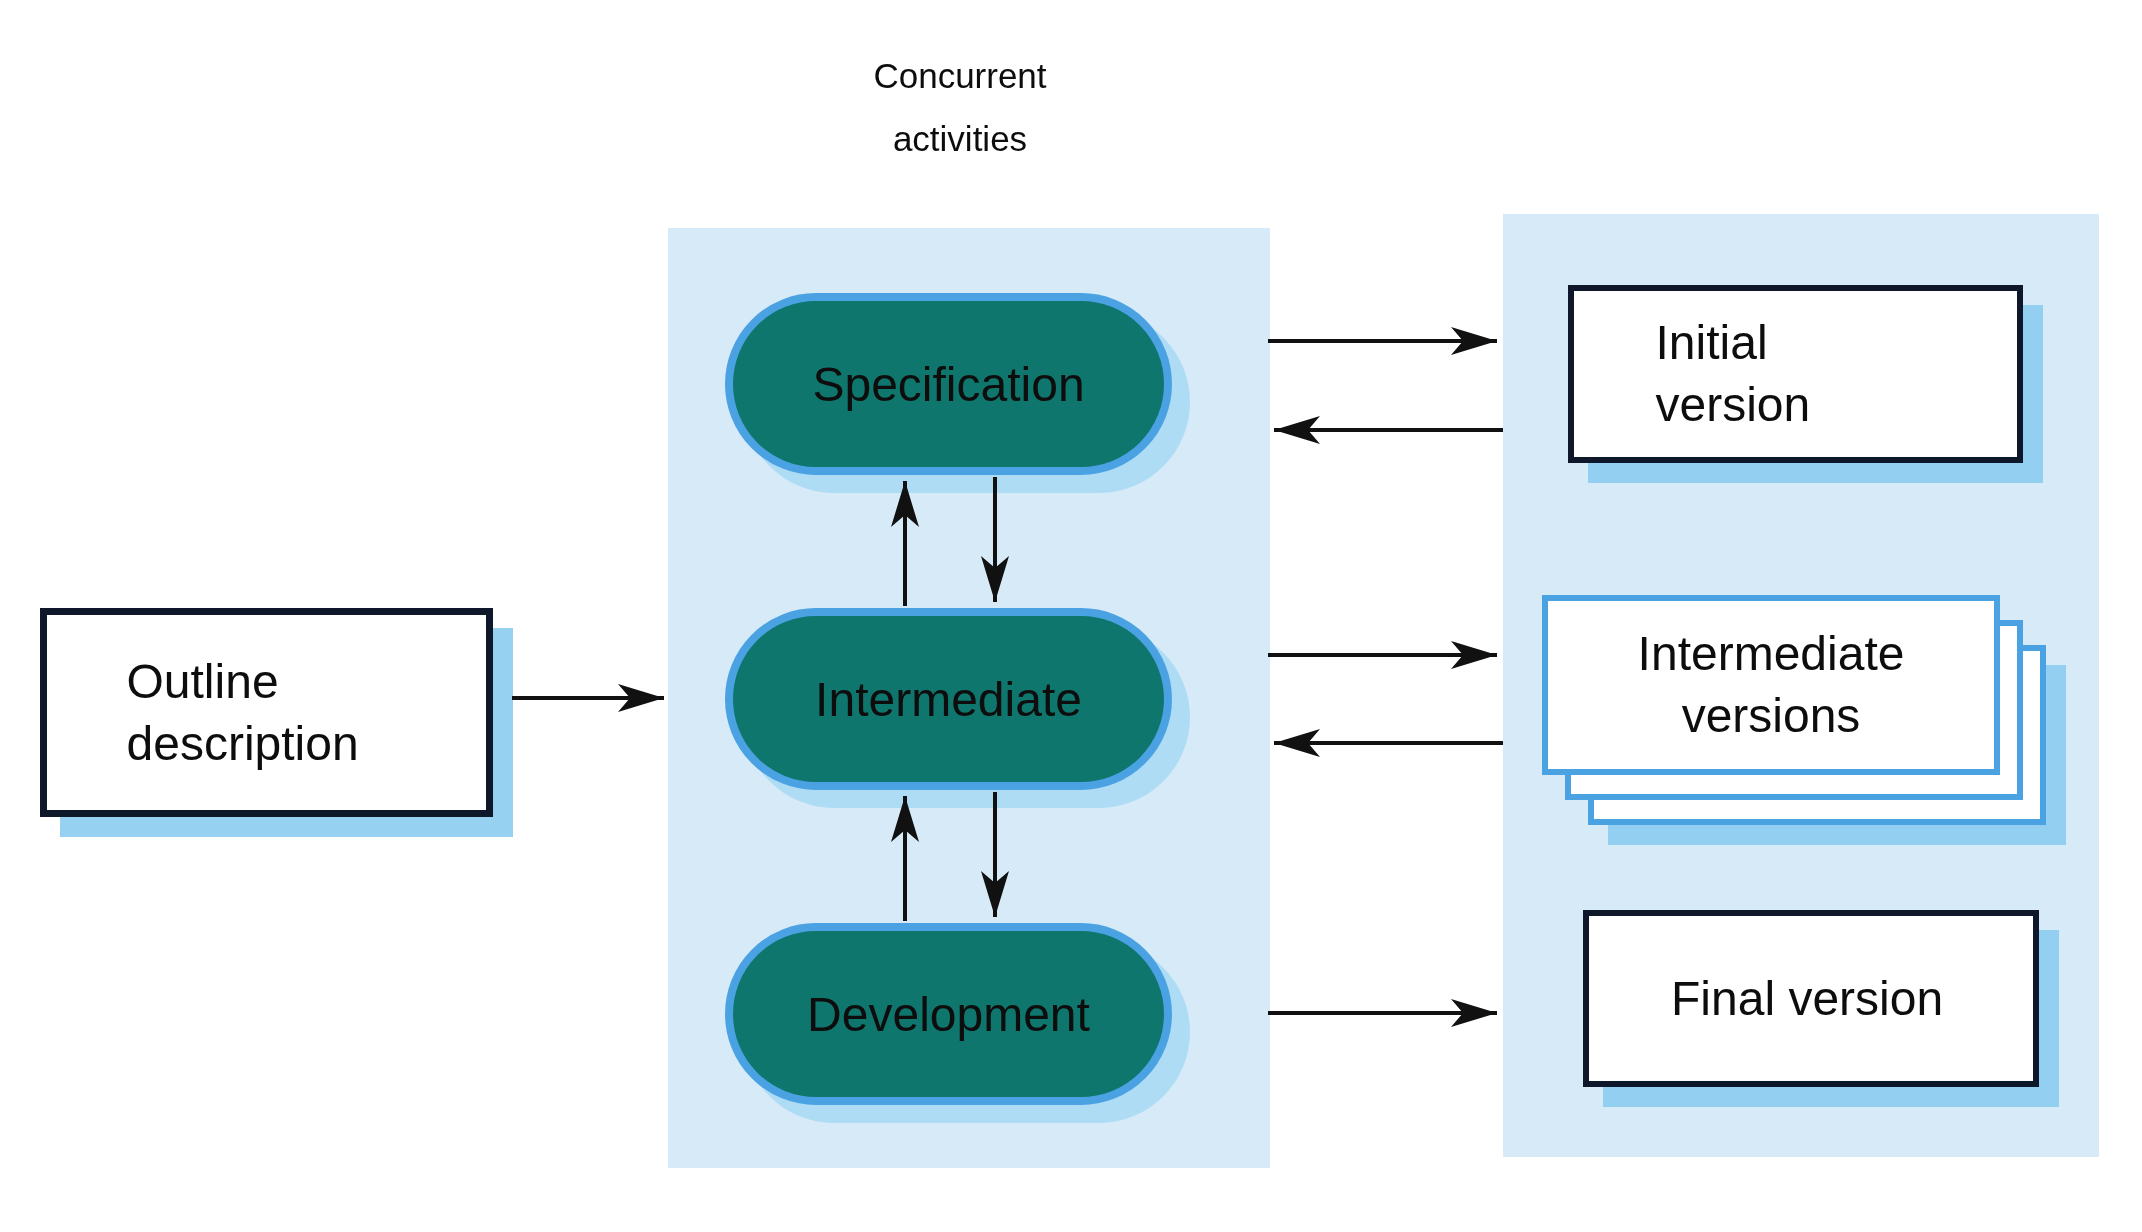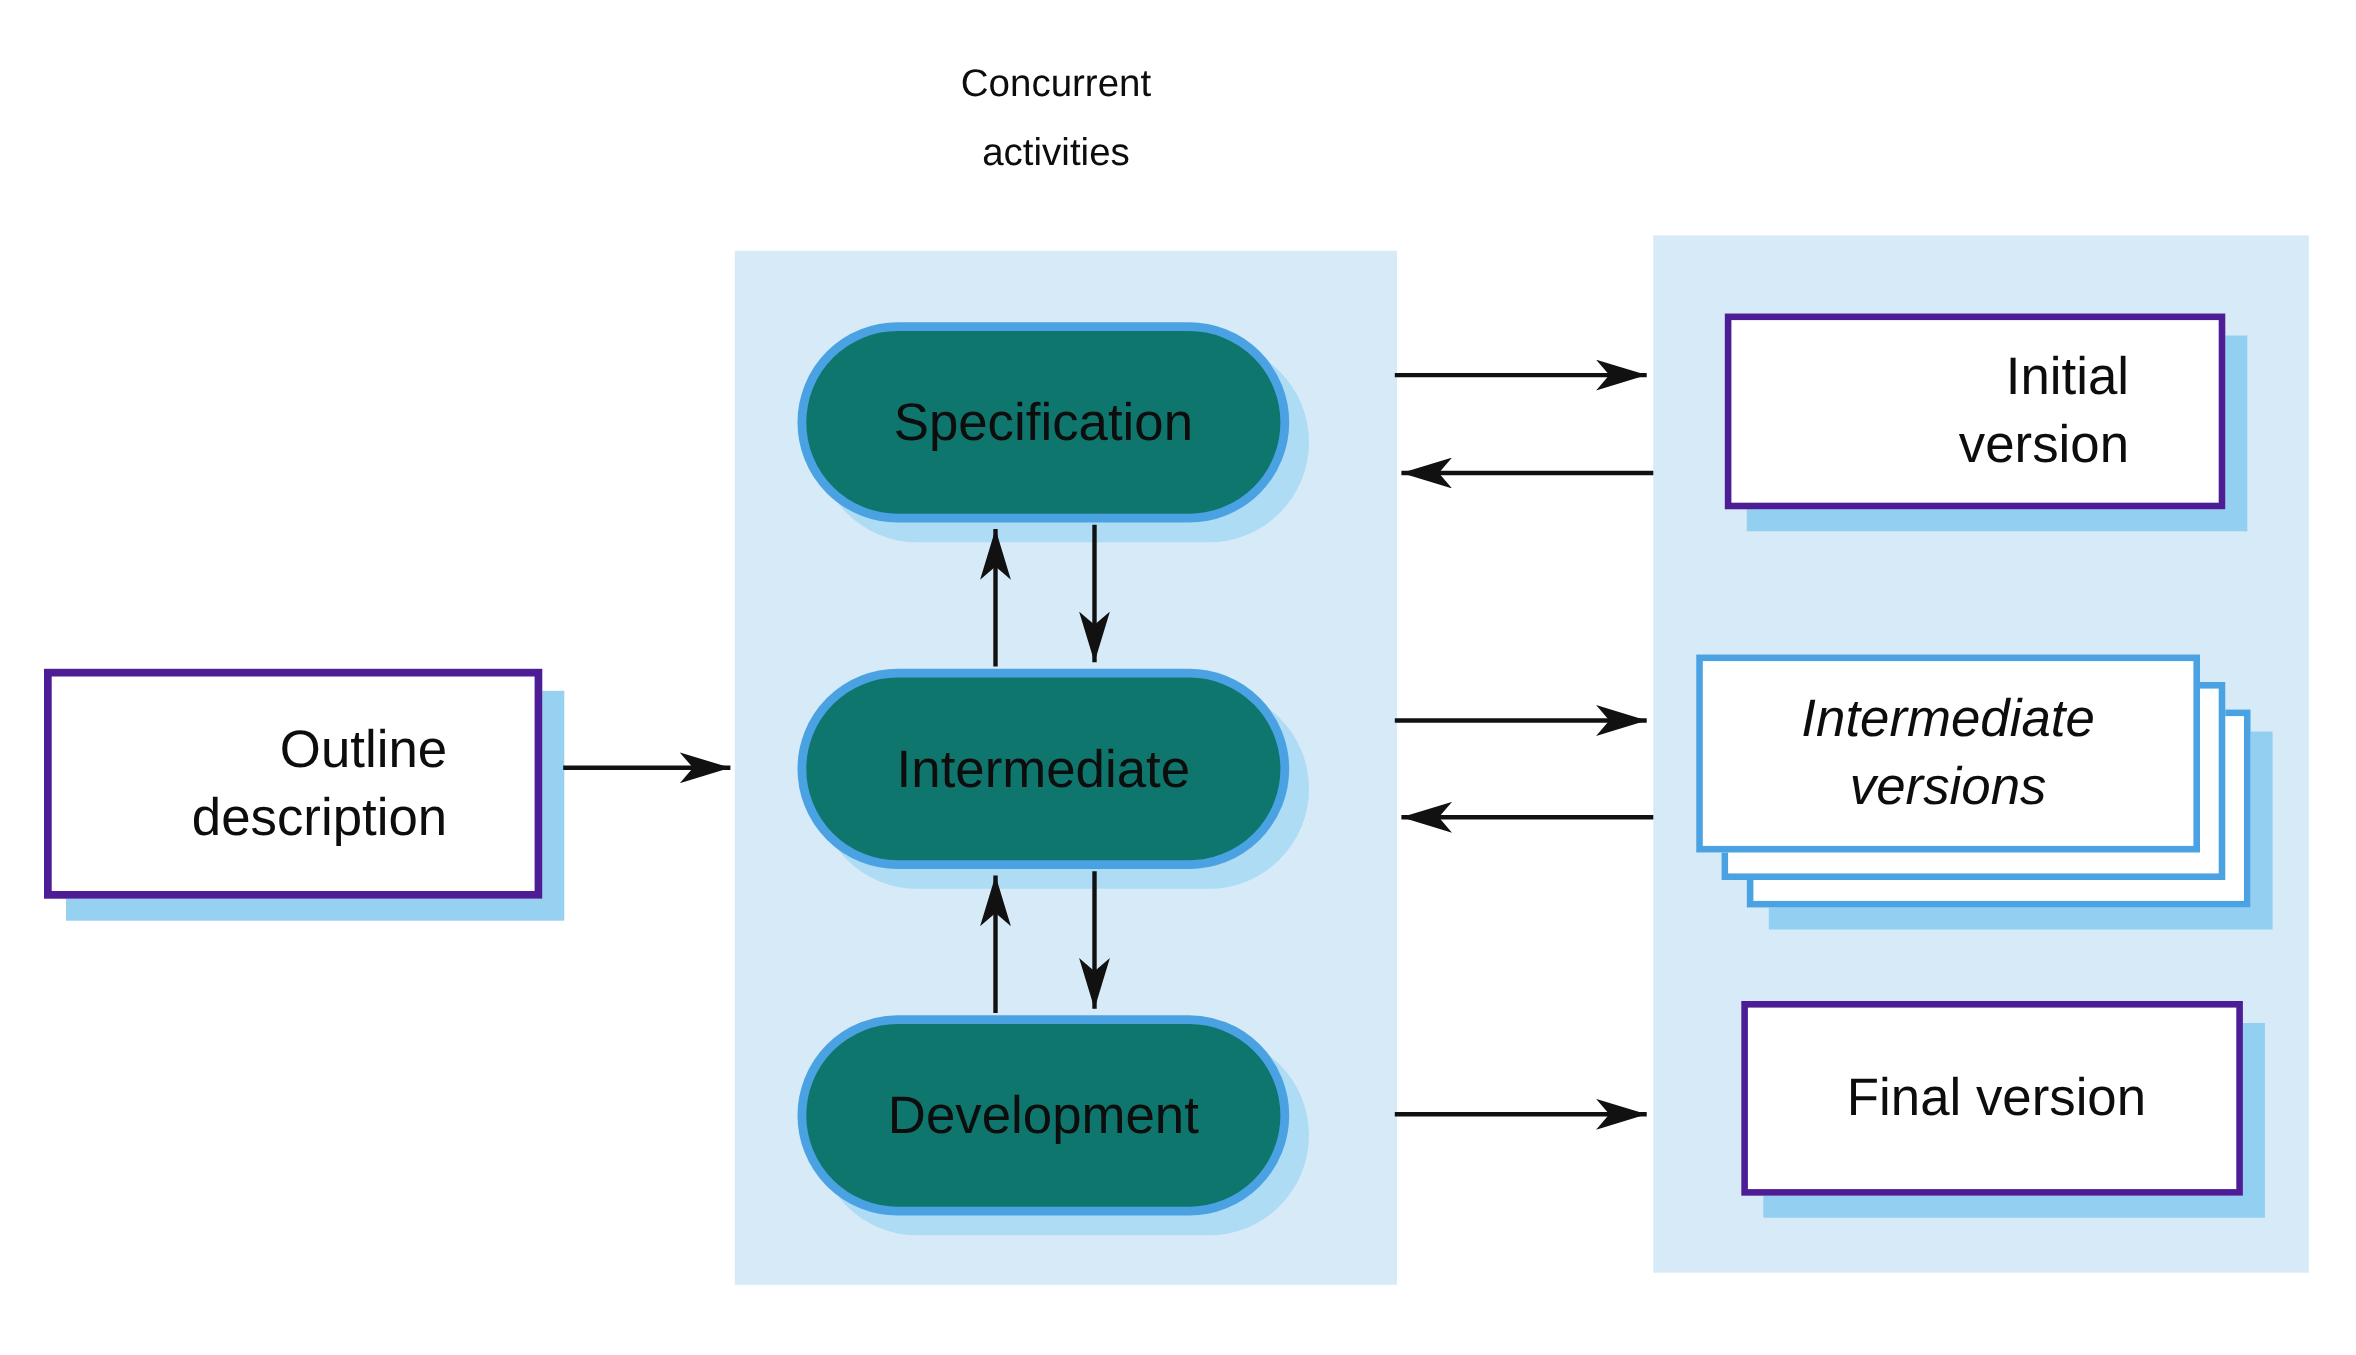--- a/index.html
+++ b/index.html
@@ -21,40 +21,40 @@
     background:#0f766e;border:8px solid #4ba2e3;border-radius:95px;
     box-shadow:18px 18px 0 #afdcf5;
     display:flex;align-items:center;justify-content:center;
     box-sizing:border-box;font-size:48px;
   }
   #stadium-specification{top:293px;}
   #stadium-development{top:608px;}
   #stadium-validation{top:923px;}
 
   .rect-box{
-    position:absolute;background:#ffffff;border:7px solid #4c1d95;
+    position:absolute;background:#ffffff;border:7px solid #0f172a;
     box-sizing:border-box;display:flex;align-items:center;justify-content:center;
-    font-size:48px;line-height:62px;text-align:right;
+    font-size:48px;line-height:62px;text-align:left;
   }
   #outline-box{left:40px;top:608px;width:453px;height:209px;box-shadow:20px 20px 0 #97d1f1;}
   #initial-box{left:1568px;top:285px;width:455px;height:178px;border-width:6px;box-shadow:20px 20px 0 #93cff0;}
   #final-box{left:1583px;top:910px;width:456px;height:177px;border-width:6px;box-shadow:20px 20px 0 #93cff0;}
 
   .stack-box{
     position:absolute;width:458px;height:180px;background:#ffffff;
     border:6px solid #4ba2e3;box-sizing:border-box;
     display:flex;align-items:center;justify-content:center;
     font-size:48px;line-height:62px;text-align:center;
   }
   #intermediate-box-1{left:1542px;top:595px;z-index:3;}
   #intermediate-box-2{left:1565px;top:620px;z-index:2;}
   #intermediate-box-3{left:1588px;top:645px;z-index:1;box-shadow:20px 20px 0 #93cff0;}
 
   .label-narrow{width:280px;}
-  .label-mid{width:340px;font-style:italic;}
+  .label-mid{width:340px;}
 
   #arrow-layer{position:absolute;left:0;top:0;width:2142px;height:1232px;pointer-events:none;z-index:5;}
   #arrow-layer line{stroke:#111111;stroke-width:4;}
 </style>
 </head>
 <body>
 
 <div class="canvas">
 
   <div class="diagram-title">Concurrent activities</div>

